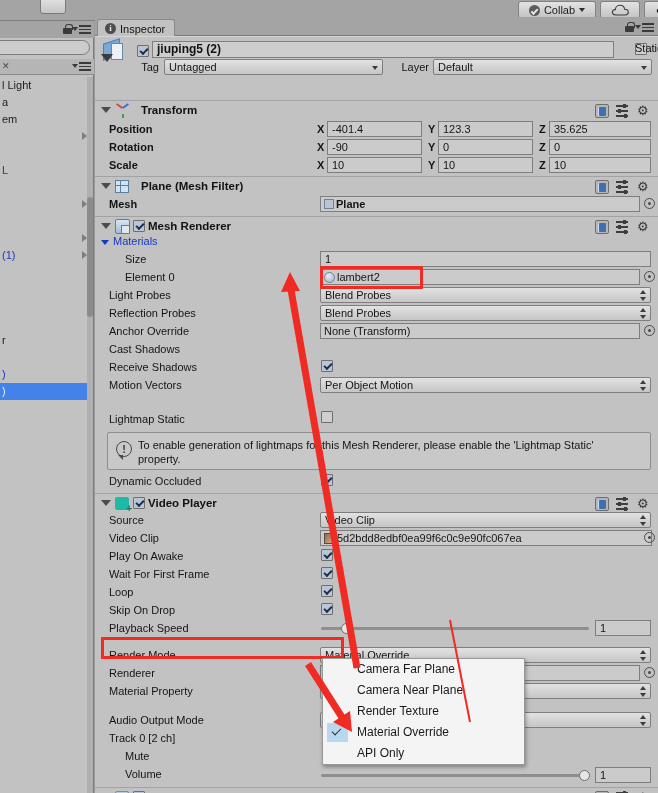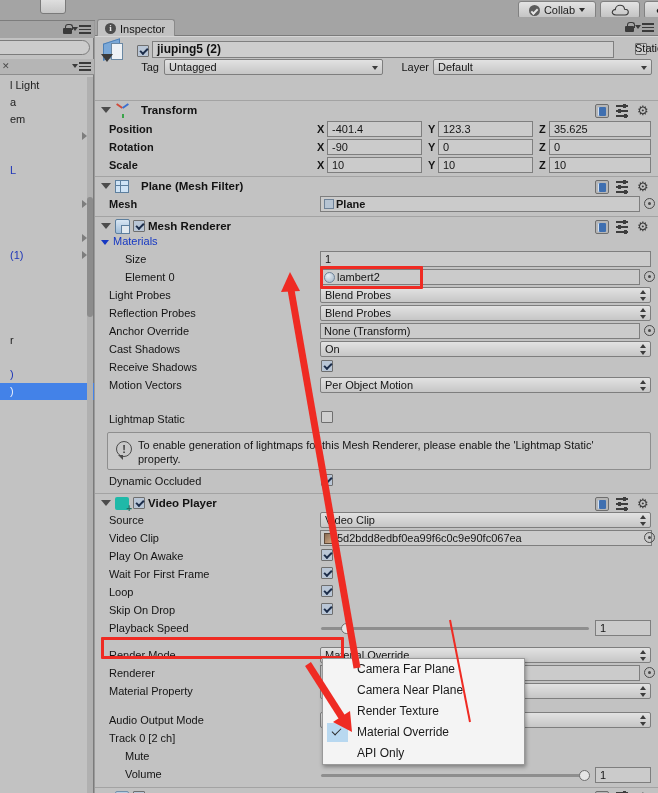--- a/index.html
+++ b/index.html
@@ -85,21 +85,21 @@
     background: #ccc; border: 1px solid #7c7c7c; border-radius: 8px;
   }
   .hier-subbar {
     position: absolute; left: 0; top: 38px; width: 94px; height: 16px;
     background: #b5b5b5; border-bottom: 1px solid #8d8d8d;
   }
   .hier-subx { position: absolute; left: 2px; top: 2px; font-size: 9px; color: #4a4a4a; }
   .hier-list { position: absolute; left: 0; top: 56px; width: 94px; }
   .hrow {
     position: relative; height: 17px; line-height: 17px;
-    padding-left: 10px; color: #1d1d1d; white-space: nowrap; overflow: hidden;
+    padding-left: 2px; color: #1d1d1d; white-space: nowrap; overflow: hidden;
   }
   .hrow.blue { color: #1f36b8; }
   .hrow.sel { background: #4382e8; color: #e9eefb; }
   .hrow .arrow {
     position: absolute; right: 7px; top: 4px;
     width: 0; height: 0; border-top: 4px solid transparent;
     border-bottom: 4px solid transparent; border-left: 5px solid #7d7d7d;
   }
   .hier-scroll {
     position: absolute; right: 0px; top: 56px; width: 6px; height: 716px;
@@ -596,24 +596,20 @@
         <span class="ar"></span>
       </div>
 
       <span class="lbl-r" style="left:14px;top:288px;text-align:left">Anchor Override</span>
       <div class="objfield" style="left:225px;top:286px;width:320px">
         <span>None (Transform)</span>
       </div>
       <span class="dot-btn" style="left:549px;top:288px"></span>
 
       <span class="lbl-r" style="left:14px;top:306px;text-align:left">Cast Shadows</span>
-      <div class="dd" style="left:225px;top:304px;width:331px">
-        <span>On</span>
-        <span class="ar"></span>
-      </div>
 
       <span class="lbl-r" style="left:14px;top:324px;text-align:right">Receive Shadows</span>
       <span class="chk on" style="position:absolute;left:226px;top:323px"></span>
 
       <span class="lbl-r" style="left:14px;top:342px;text-align:left">Motion Vectors</span>
       <div class="dd" style="left:225px;top:340px;width:331px">
         <span>Per Object Motion</span>
         <span class="ar"></span>
       </div>
 

